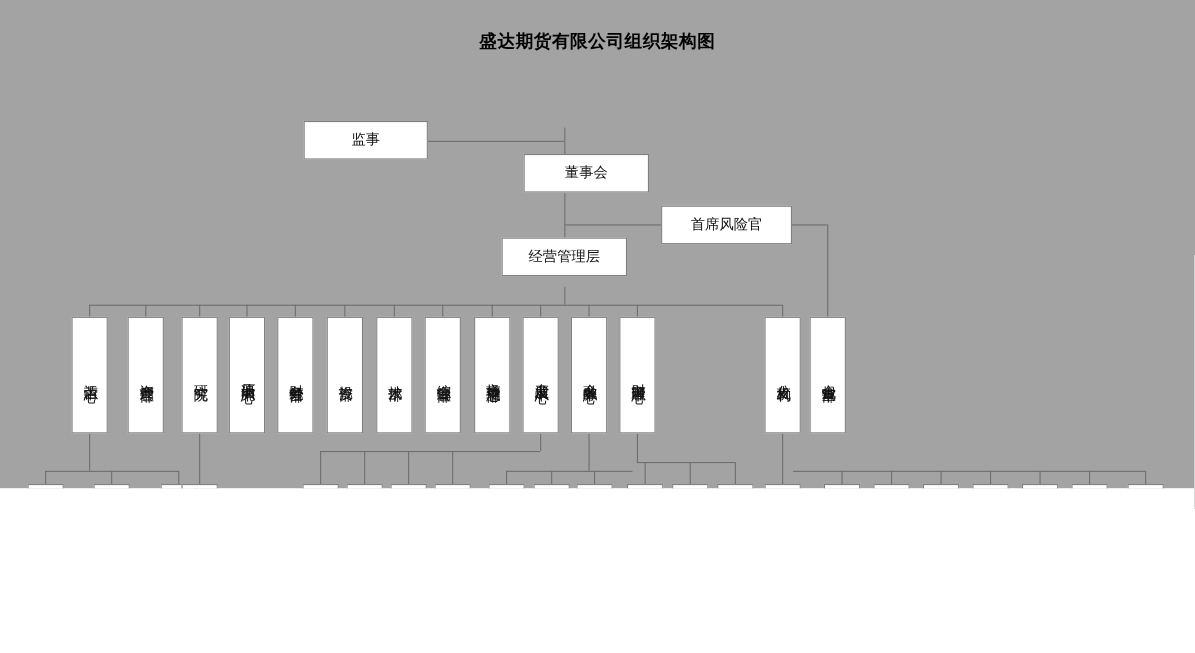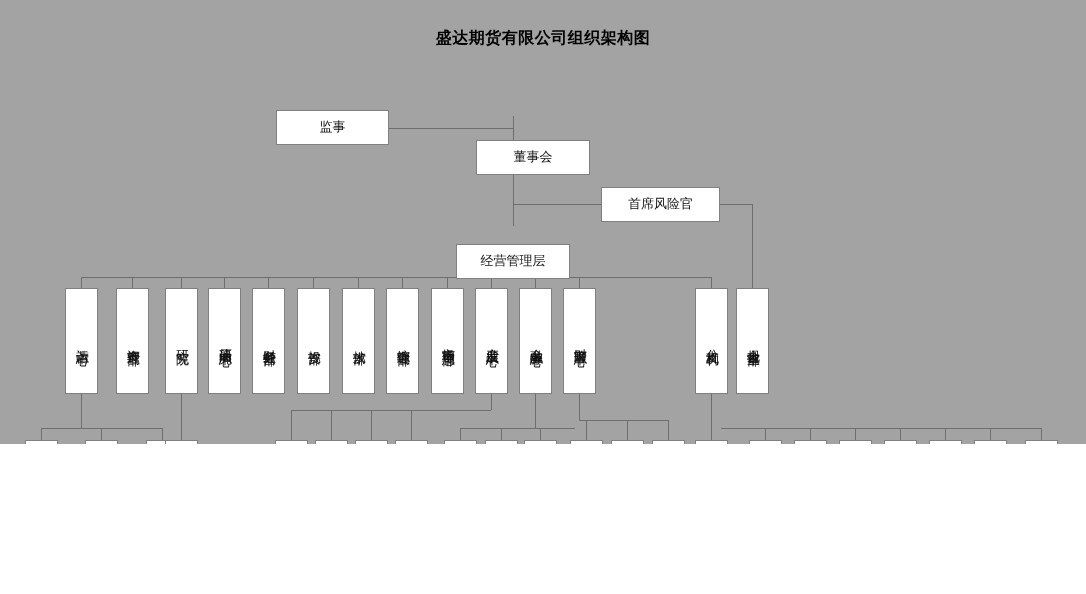--- a/index.html
+++ b/index.html
@@ -65,21 +65,21 @@
 
   <div id="title">盛达期货有限公司组织架构图</div>
 
 
   <div class="box" style="left:276px; top:110px; width:113px; height:35px;">监事</div>
 
   <div class="box" style="left:476px; top:140px; width:114px; height:35px;">董事会</div>
 
   <div class="box" style="left:601px; top:187px; width:119px; height:35px;">首席风险官</div>
 
-  <div class="box" style="left:456px; top:244px; width:114px; height:35px;">经营管理层</div>
+  <div class="box" style="left:456px; top:216px; width:114px; height:35px;">经营管理层</div>
 
   <div class="line v" style="left:513px; top:116px; height:24px;"></div>
 
   <div class="line h" style="left:389px; top:128px; width:124px;"></div>
 
   <div class="line v" style="left:513px; top:175px; height:51px;"></div>
 
   <div class="line h" style="left:513px; top:204px; width:88px;"></div>
 
   <div class="line h" style="left:720px; top:204px; width:32px;"></div>

